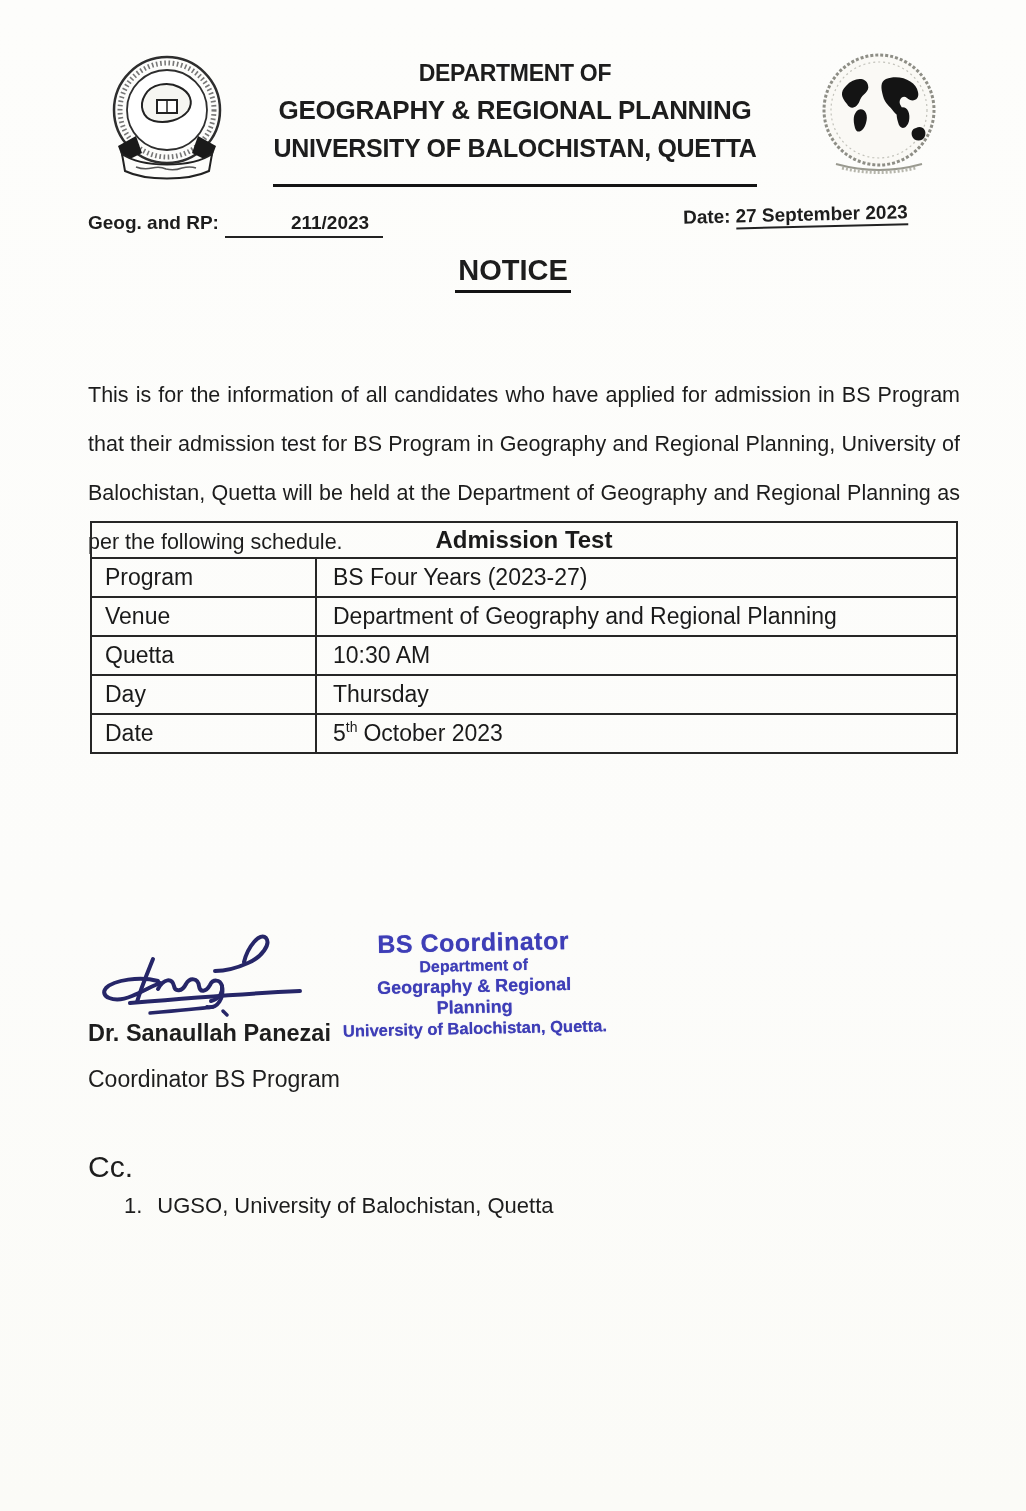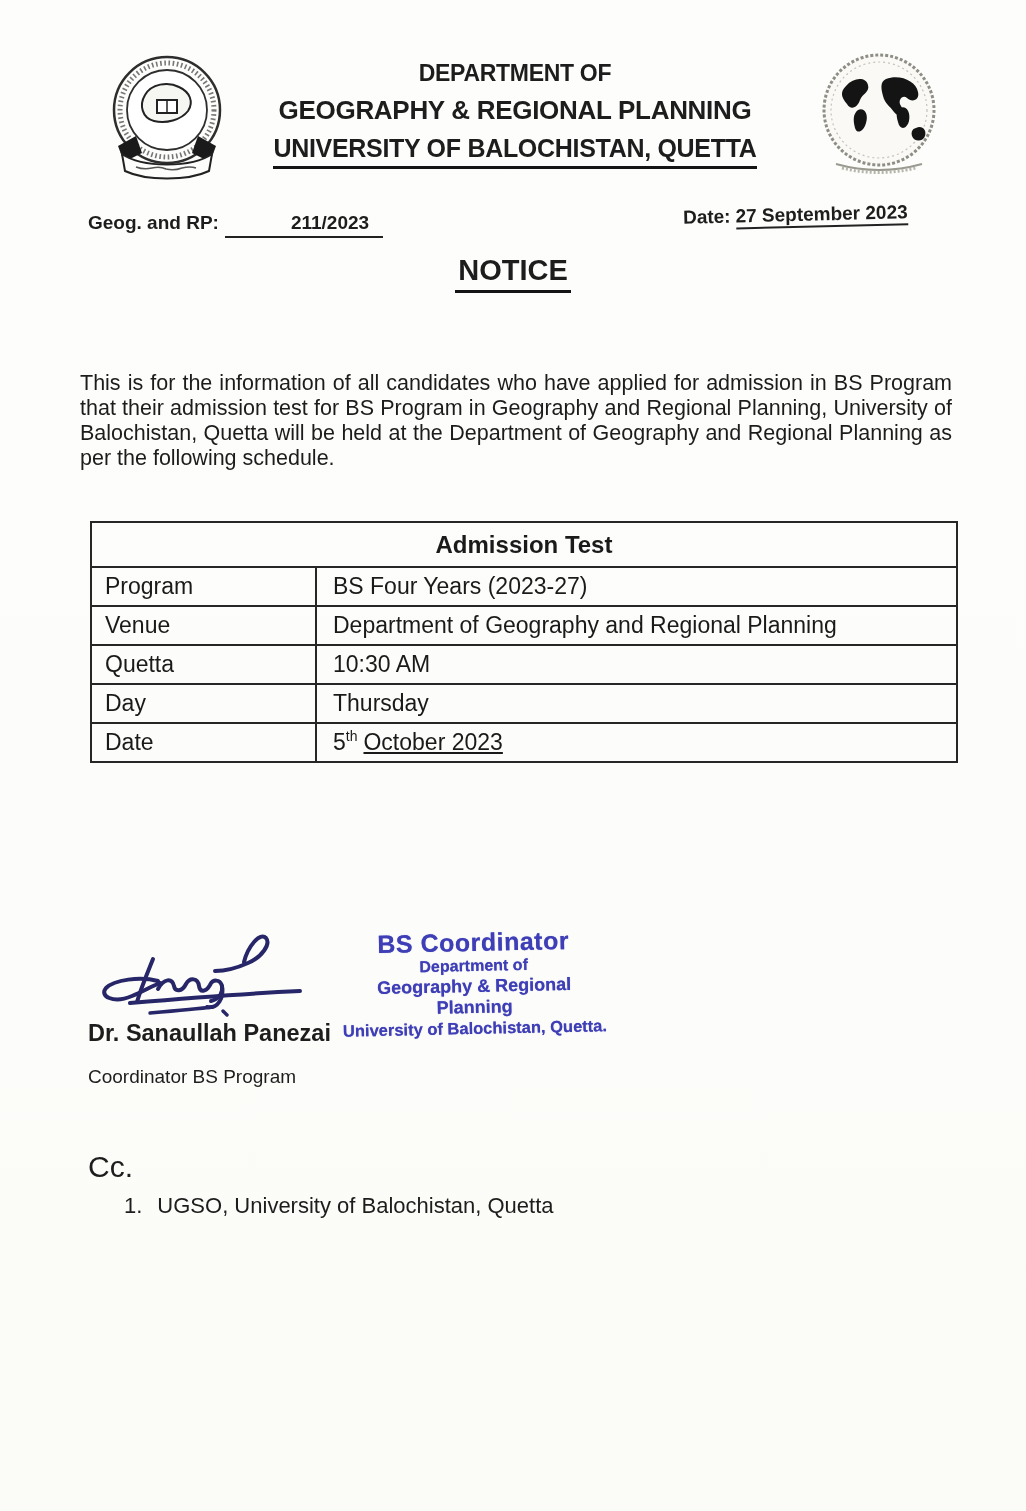--- a/index.html
+++ b/index.html
@@ -19,21 +19,21 @@
   .logo { position: absolute; }
   .logo-left  { left: 96px;  top: 50px; }
   .logo-right { left: 806px; top: 48px; }
   .header-text {
     position: absolute; left: 240px; top: 58px; width: 550px;
     text-align: center; font-weight: bold; letter-spacing: -0.3px;
   }
   .hdr-line1 { font-size: 23px; line-height: 30px; }
   .hdr-line2 { font-size: 26px; line-height: 34px; margin-top: 5px; }
   .hdr-line3 { font-size: 25px; line-height: 32px; margin-top: 5px; }
-  .hdr-line3 span { border-bottom: 3px solid #141414; padding-bottom: 2px; display: inline-block; }
+  .hdr-line3 span { border-bottom: 3px solid #141414; padding-bottom: 20px; display: inline-block; }
 
   
   .ref-left { position: absolute; left: 88px; top: 212px; font-size: 19px; font-weight: bold; }
   .ref-number {
     display: inline-block; margin-left: 6px;
     padding: 0 14px 2px 66px;
     border-bottom: 2.5px solid #222;
   }
   .ref-right {
     position: absolute; left: 683px; top: 204px; font-size: 19px; font-weight: bold;
@@ -43,49 +43,49 @@
 
   
   .notice-wrap { position: absolute; left: 0; top: 254px; width: 100%; text-align: center; }
   .notice-title {
     display: inline-block; font-size: 29px; font-weight: bold; letter-spacing: 0px;
     border-bottom: 3.5px solid #141414; padding: 0 3px 3px 3px;
   }
 
   
   .body-par {
-    position: absolute; left: 80px; top: 349px; width: 872px;
-    font-size: 21.5px; line-height: 25px; text-align: justify; color: #1c1c1c;
+    position: absolute; left: 88px; top: 349px; width: 872px;
+    font-size: 21.5px; line-height: 49px; text-align: justify; color: #1c1c1c;
   }
 
   
   .sched { position: absolute; left: 90px; top: 521px; width: 868px; border-collapse: collapse; }
   .sched th, .sched td { border: 2.5px solid #262626; font-size: 23px; color: #1a1a1a; }
-  .sched th { height: 45px; text-align: center; font-weight: bold; font-size: 24px; }
+  .sched th { height: 36px; text-align: center; font-weight: bold; font-size: 24px; }
   .sched td { height: 39px; font-weight: normal; }
   .sched td.lbl { width: 225px; padding-left: 13px; }
   .sched td.val { padding-left: 16px; }
   .sched sup { font-size: 14px; vertical-align: super; line-height: 0; }
-  .date-rest { margin-left: 6px; text-decoration: underline; }
+  .date-rest { margin-left: 6px; }
 
   
   .sig-svg { position: absolute; left: 96px; top: 922px; }
   .stamp {
     position: absolute; left: 338px; top: 928px; width: 272px;
     text-align: center; color: #3030b2; font-weight: bold;
     transform: rotate(-1.2deg); opacity: 0.93;
     text-shadow: 0 0 0.7px rgba(48,48,178,0.8);
   }
   .stamp-l1 { font-size: 25px; line-height: 28px; letter-spacing: 0.5px; }
   .stamp-l2 { font-size: 16px; line-height: 20px; }
   .stamp-l3 { font-size: 18px; line-height: 21px; }
   .stamp-l4 { font-size: 16.5px; line-height: 20px; }
 
   .sig-name  { position: absolute; left: 88px; top: 1020px; font-size: 23.5px; font-weight: bold; }
-  .sig-title { position: absolute; left: 88px; top: 1066px; font-size: 19px; }
+  .sig-title { position: absolute; left: 88px; top: 1066px; font-size: 23px; }
 
   
   .cc-label { position: absolute; left: 88px; top: 1150px; font-size: 30px; }
   .cc-item  { position: absolute; left: 124px; top: 1193px; font-size: 22px; }
   .cc-item .num { margin-right: 15px; }
 </style>
 </head>
 <body>
 
 <div class="page">

